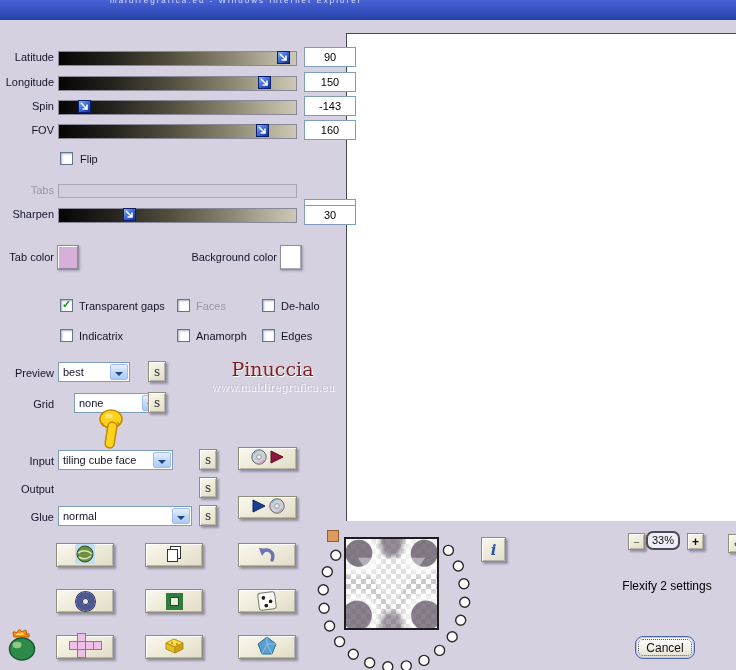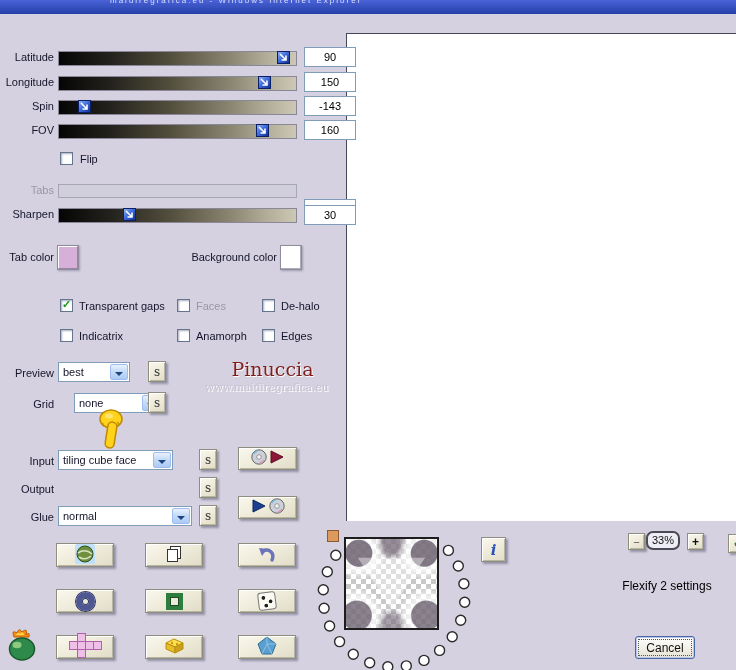--- a/index.html
+++ b/index.html
@@ -1,19 +1,19 @@
 <!DOCTYPE html>
 <html><head>
 <meta charset="utf-8">
 <style>
   html,body{margin:0;padding:0;background:#888;}
   .screen{position:relative;width:736px;height:670px;overflow:hidden;
     background:#d5d1e0;font-family:"Liberation Sans",sans-serif;color:#14142a;}
   
-  .behind-bar{position:absolute;left:0;top:0;width:736px;height:14px;
+  .behind-bar{position:absolute;left:0;top:0;width:736px;height:20px;
     background:linear-gradient(#4a63d8,#2440a8);overflow:hidden;}
   .behind-bar span{position:absolute;left:110px;top:-4px;font-size:8px;color:#e8ecff;
     letter-spacing:2px;opacity:.9;white-space:nowrap;}
   .titlebar{position:absolute;left:0;top:6px;width:736px;height:25px;
     background:linear-gradient(180deg,#5a96f8 0%,#2a70ec 12%,#1d5fdd 45%,#2767e2 80%,#16489f 94%,#0e3c96 100%);
     border-bottom:1px solid #0a2a70;}
   .titlebar .title{position:absolute;left:7px;top:4px;font-size:13px;font-weight:bold;color:#fff;
     text-shadow:1px 1px 1px rgba(10,30,90,.85);}
   
   .lbl{position:absolute;font-size:11px;line-height:13px;color:#14142a;white-space:nowrap;}
@@ -58,21 +58,21 @@
   .dice{width:16px;height:16px;background:#fbfbf4;border:1px solid #777;border-radius:3px;transform:rotate(-7deg);
     background-image:radial-gradient(circle at 30% 28%,#222 0 1.5px,transparent 2.2px),
       radial-gradient(circle at 72% 55%,#222 0 1.5px,transparent 2.2px),
       radial-gradient(circle at 42% 78%,#222 0 1.5px,transparent 2.2px);}
   
   .canvas{position:absolute;left:346px;top:33px;width:390px;height:487px;background:#fff;
     border-left:1px solid #46465a;border-top:1px solid #46465a;}
   
   .wm1{position:absolute;left:205px;top:358px;width:135px;text-align:center;font-family:"DejaVu Serif",serif;
     font-size:19px;color:#7f1d1d;text-shadow:1px 1px 0 rgba(255,255,255,.95);}
-  .wm2{position:absolute;left:205px;top:381px;width:135px;font-family:"DejaVu Serif",serif;
+  .wm2{position:absolute;left:205px;top:381px;width:135px;text-align:center;font-family:"DejaVu Serif",serif;
     font-size:10.5px;color:#c6c2d2;text-shadow:1px 1px 0 rgba(255,255,255,.95);}
   
   .orange-swatch{position:absolute;left:327px;top:530px;width:10px;height:10px;background:#dc9a5e;border:1px solid #8a5a30;}
   .thumb{position:absolute;left:344px;top:537px;width:95px;height:93px;box-sizing:border-box;border:2px solid #1d1d1d;
     background:conic-gradient(#c8c8c8 0 25%,#fff 25% 50%,#c8c8c8 50% 75%,#fff 75%);background-size:10px 10px;overflow:hidden;}
   .thumb .swirls{position:absolute;left:0;top:0;right:0;bottom:0;
     background:
       radial-gradient(circle at 14% 16%,rgba(118,108,122,.9) 0 12%,rgba(255,255,255,.75) 13% 16%,transparent 25%),
       radial-gradient(circle at 86% 16%,rgba(118,108,122,.9) 0 12%,rgba(255,255,255,.75) 13% 16%,transparent 25%),
       radial-gradient(circle at 12% 86%,rgba(118,108,122,.85) 0 13%,rgba(255,255,255,.7) 14% 17%,transparent 26%),
@@ -84,21 +84,21 @@
   .dotring{position:absolute;left:314px;top:524px;width:162px;height:146px;pointer-events:none;}
   .infobtn{width:25px;height:25px;font-family:"DejaVu Serif",serif;font-weight:bold;font-style:italic;
     font-size:15px;color:#2a52b8;}
   .zoomval{position:absolute;left:646px;top:531px;width:34px;height:19px;box-sizing:border-box;border:2px solid #4a4a55;
     border-radius:7px;background:#eeecf4;font-size:11px;text-align:center;line-height:15px;color:#111;}
   .minusbtn{left:628px;top:533px;width:17px;height:17px;font-size:11px;color:#555;}
   .plusbtn{left:687px;top:533px;width:17px;height:17px;font-size:12px;font-weight:bold;color:#111;}
   .applybtn{left:728px;top:534px;width:20px;height:19px;font-size:11px;color:#1a8a1a;font-weight:bold;}
   .settings-lbl{position:absolute;left:600px;top:579px;width:134px;text-align:center;font-size:12px;color:#000;}
   .cancel{position:absolute;left:635px;top:636px;width:60px;height:23px;box-sizing:border-box;
-    background:linear-gradient(#fff,#f2efe6 55%,#e4e1d4);border:1px solid #4a66a8;border-radius:3px;
+    background:linear-gradient(#fff,#f2efe6 55%,#e4e1d4);border:1px solid #4a66a8;border-radius:8px;
     font-family:"Liberation Sans",sans-serif;font-size:12px;color:#111;
     outline:1px dotted #555;outline-offset:-4px;box-shadow:0 0 0 1px #b9c8e8 inset;cursor:pointer;}
   .hand{position:absolute;left:95px;top:408px;}
   .pear{position:absolute;left:6px;top:626px;}
 </style>
 </head>
 <body>
 
 <div class="screen">
 

